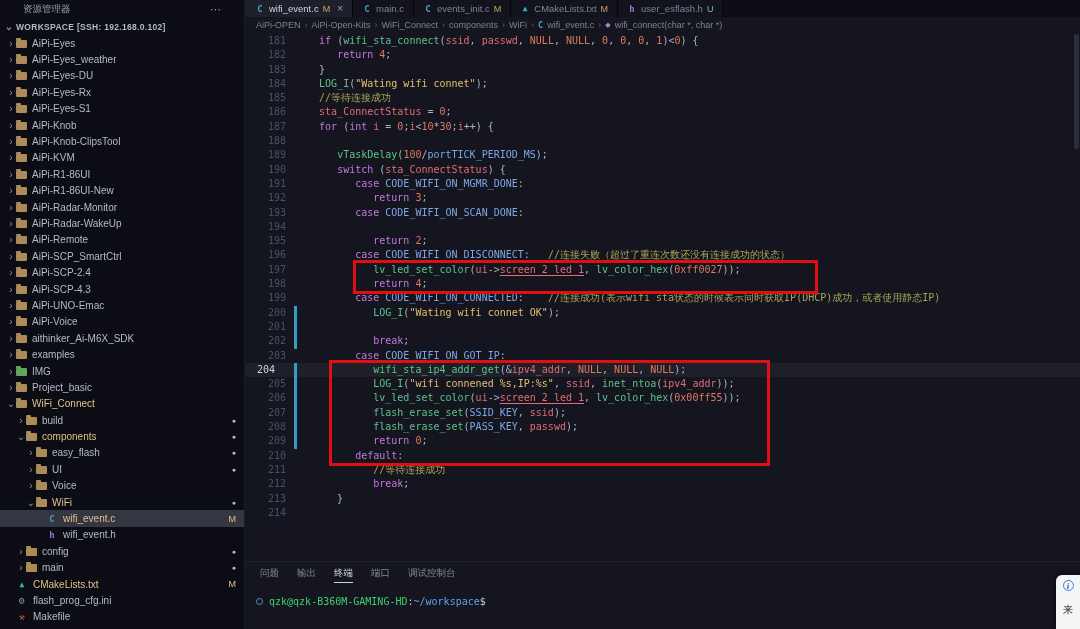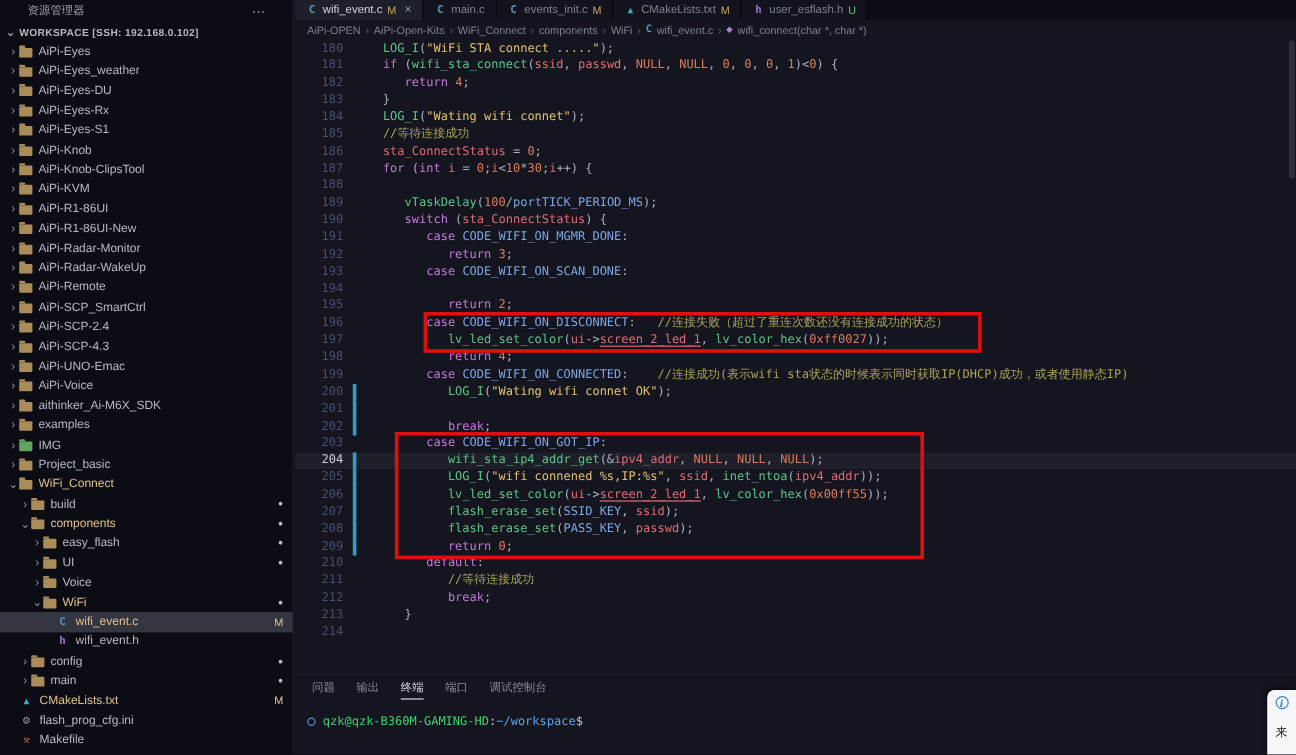--- a/index.html
+++ b/index.html
@@ -57,21 +57,21 @@
   .bc-ic-c { color:var(--c-cicon); font-weight:bold; font-size:8.5px;
     font-family:"DejaVu Sans Mono",monospace; }
   .bc-ic-fn { color:#b180d7; font-size:7px; }
   
   .editor { flex:1; position:relative; overflow:hidden; background:#14151f;
     padding-top:2px; }
   .cl { display:flex; height:14.3px; line-height:14.3px;
     font-family:"DejaVu Sans Mono",monospace; font-size:10px; }
   .cl.active { background:rgba(255,255,255,.045); }
   .ln { width:40px; flex:none; text-align:right; color:var(--c-ln); }
-  .cl.active .ln { color:var(--c-lnActive); }
+  .cl.active .ln { color:var(--c-lnActive);text-align:center; }
   .chg { width:3px; flex:none; margin:0 4px 0 8px; }
   .chg.on { background:var(--c-changed); }
   .lc { white-space:pre; }
   .tk-pl { color:#aab2c0; } .tk-kw { color:var(--c-kw); }
   .tk-fn { color:var(--c-fn); } .tk-str { color:var(--c-str); }
   .tk-num { color:var(--c-num); } .tk-cmt { color:var(--c-cmt); }
   .tk-var { color:var(--c-var); } .tk-const { color:var(--c-const); }
   .tk-varu { color:var(--c-var); text-decoration:underline; text-underline-offset:2px;margin-top:12px; }
   .anno { position:absolute; border:3px solid var(--c-annotation); pointer-events:none; }
   .ed-scrollbar { position:absolute; right:1px; top:2px; width:5px; height:115px;
@@ -346,25 +346,20 @@
         <span class="bc-sep">›</span>
         <span class="bc-ic-c">C</span>
         <span class="bc-item">wifi_event.c</span>
         <span class="bc-sep">›</span>
         <span class="bc-ic-fn">◆</span>
         <span class="bc-item">wifi_connect(char *, char *)</span>
       </div>
     <div class="editor">
       <div class="code">
           <div class="cl">
-            <span class="ln">180</span>
-            <span class="chg"></span>
-            <span class="lc"><span class="tk-pl">   </span><span class="tk-fn">LOG_I</span><span class="tk-pl">(</span><span class="tk-str">"WiFi STA connect ....."</span><span class="tk-pl">);</span></span>
-          </div>
-          <div class="cl">
             <span class="ln">181</span>
             <span class="chg"></span>
             <span class="lc"><span class="tk-pl">   </span><span class="tk-kw">if</span><span class="tk-pl"> (</span><span class="tk-fn">wifi_sta_connect</span><span class="tk-pl">(</span><span class="tk-var">ssid</span><span class="tk-pl">, </span><span class="tk-var">passwd</span><span class="tk-pl">, </span><span class="tk-num">NULL</span><span class="tk-pl">, </span><span class="tk-num">NULL</span><span class="tk-pl">, </span><span class="tk-num">0</span><span class="tk-pl">, </span><span class="tk-num">0</span><span class="tk-pl">, </span><span class="tk-num">0</span><span class="tk-pl">, </span><span class="tk-num">1</span><span class="tk-pl">)&lt;</span><span class="tk-num">0</span><span class="tk-pl">) {</span></span>
           </div>
           <div class="cl">
             <span class="ln">182</span>
             <span class="chg"></span>
             <span class="lc"><span class="tk-pl">      </span><span class="tk-kw">return</span><span class="tk-pl"> </span><span class="tk-num">4</span><span class="tk-pl">;</span></span>
           </div>
           <div class="cl">

